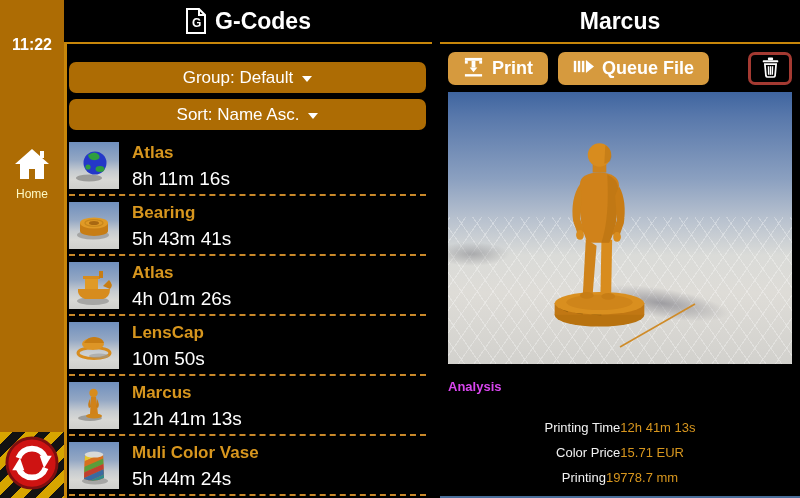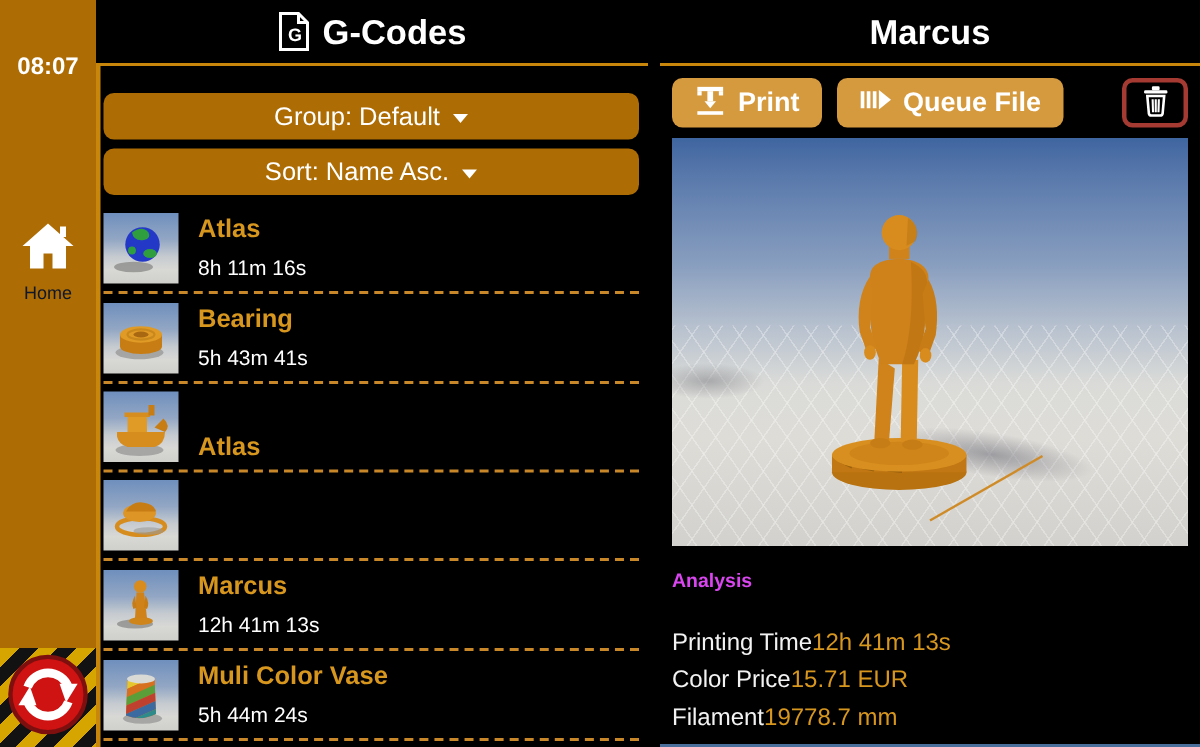--- a/index.html
+++ b/index.html
@@ -5,21 +5,21 @@
   * { margin:0; padding:0; box-sizing:border-box; }
   html,body { width:800px; height:498px; background:#000; overflow:hidden;
               font-family:"Liberation Sans", sans-serif; }
   #app { position:relative; width:800px; height:498px; background:#000; }
 
   
   #sidebar { position:absolute; left:0; top:0; width:64px; height:498px; background:#ad6c04; }
   .time { margin-top:36px; text-align:center; color:#fff; font-size:16px; font-weight:bold; }
   .home-nav { position:absolute; top:148px; left:0; width:64px; text-align:center; cursor:pointer; }
   .home-nav svg { width:36px; height:32px; }
-  .home-label { color:#0f172a; font-size:12px; margin-top:3px; }
+  .home-label { color:#fef9c3; font-size:12px; margin-top:3px; }
   .estop-area { position:absolute; bottom:0; left:0; width:64px; height:66px;
     background:repeating-linear-gradient(135deg,#d7a500 0 9px,#121212 9px 18px);
     display:flex; align-items:center; justify-content:center; }
   .estop-area svg { width:54px; height:54px; cursor:pointer; }
 
   
   .panel-header { position:absolute; top:0; height:42px; display:flex; align-items:center;
     justify-content:center; gap:8px; color:#fff; font-size:23px; font-weight:bold; }
   #gcodes-header { left:64px; width:368px; }
   #details-header { left:440px; width:360px; }
@@ -40,21 +40,21 @@
 
   
   #file-list { margin-top:0; }
   .file-item { display:flex; align-items:flex-end; gap:13px; padding:5px 0;
     border-bottom:2px dashed #c8882a; cursor:pointer; }
   .thumb { width:50px; height:47px; flex:0 0 50px; position:relative; overflow:hidden;
     background:linear-gradient(180deg,#6f8fbd 0%,#93a7c4 38%,#c6cbd0 62%,#d8d8d5 80%,#cfcfcc 100%); }
   .thumb svg { position:absolute; inset:0; width:100%; height:100%; }
   .file-texts { padding-top:1px; }
   .file-name { color:#d7961e; font-size:17px; font-weight:bold; line-height:21px; }
-  .file-duration { color:#fff; font-size:14px; line-height:21px; margin-top:5px; }
+  .file-duration { color:#fff; font-size:19px; line-height:21px; margin-top:5px; }
 
   
   .actions { display:flex; align-items:center; gap:10px; margin-top:8px; }
   .act-btn { height:33px; background:#d69a3e; border:none; border-radius:7px; color:#fff;
     font-size:18px; font-weight:bold; font-family:inherit; display:flex; align-items:center;
     gap:8px; padding:0 15px; cursor:pointer; }
   .act-btn svg { width:21px; height:21px; }
   .spacer { flex:1; }
   .del-btn { width:44px; height:33px; background:transparent; border:3px solid #a43a32;
     border-radius:7px; display:flex; align-items:center; justify-content:center; cursor:pointer; }
@@ -69,33 +69,33 @@
   .statue-shadow { position:absolute; left:42%; top:72%; width:40%; height:11%;
     background:radial-gradient(ellipse at center, rgba(95,95,108,.5) 0%, rgba(95,95,108,0) 70%);
     transform:rotate(9deg); }
   .side-smudge { position:absolute; left:-4%; top:55%; width:22%; height:9%;
     background:radial-gradient(ellipse at center, rgba(110,110,118,.45) 0%, rgba(110,110,118,0) 70%); }
   .statue-svg { position:absolute; left:27%; top:14%; width:34%; height:73%; }
   .axis-svg { position:absolute; inset:0; width:100%; height:100%; }
 
   .analysis-heading { margin-top:15px; color:#d946ef; font-size:13px; font-weight:bold; }
   .analysis-rows { margin-top:26px; }
-  .analysis-row { display:flex; justify-content:flex-start; align-items:baseline; height:25px;
-    font-size:16px; }
+  .analysis-row { display:flex; justify-content:center; align-items:baseline; height:25px;
+    font-size:13px; }
   .analysis-label { color:#f2f2f2; }
   .analysis-value { color:#d7961e; }
   .bottom-edge { position:absolute; left:0; right:0; bottom:0; height:2px; background:#4a6f9b; }
 </style>
 </head>
 <body>
 
 <div id="app">
 
   <div id="sidebar">
-    <div class="time">08:07</div>
+    <div class="time">11:22</div>
     <div class="home-nav">
       <span>
         <svg viewBox="0 0 36 32">
           <path d="M18,1 L35,16 L30,16 L30,31 L21,31 L21,21 L15,21 L15,31 L6,31 L6,16 L1,16 Z" fill="#fff"></path>
           <rect x="26" y="3" width="4" height="7" fill="#fff"></rect>
         </svg>
       </span>
       <div class="home-label">Home</div>
     </div>
     <div class="estop-area">
@@ -172,32 +172,37 @@
               <ellipse cx="24" cy="39" rx="16" ry="4" fill="#9a9a98" opacity=".8"></ellipse>
               <path d="M9,27 L41,27 Q41,35 34,37 L16,37 Q10,35 9,30 Z" fill="#d78c1e"></path>
               <path d="M41,27 Q45,23 40,18 L34,24 Z" fill="#c77d14"></path>
               <rect x="16" y="16" width="13" height="11" fill="#e09a26"></rect>
               <rect x="14" y="14" width="17" height="3" fill="#d78c1e"></rect>
               <rect x="30" y="9" width="4" height="7" fill="#c77d14"></rect>
             </svg>
           </div>
         <div class="file-texts">
           <div class="file-name">Atlas</div>
+          <div class="file-duration">4h 01m 26s</div>
         </div>
       </div>
 
       <div class="file-item">
         <div class="thumb">
             <svg viewBox="0 0 50 47">
               <ellipse cx="25" cy="31" rx="16" ry="5.5" fill="none" stroke="#d78c1e" stroke-width="3"></ellipse>
               <ellipse cx="24" cy="22" rx="11" ry="6" fill="#dd9526"></ellipse>
               <path d="M15,21 q4,-7 11,-6 q8,1 9,6 Z" fill="#c77d14"></path>
               <ellipse cx="30" cy="34" rx="10" ry="2.5" fill="#9a9a98" opacity=".6"></ellipse>
             </svg>
           </div>
+        <div class="file-texts">
+          <div class="file-name">LensCap</div>
+          <div class="file-duration">10m 50s</div>
+        </div>
       </div>
 
       <div class="file-item">
         <div class="thumb">
             <svg viewBox="0 0 50 47">
               <ellipse cx="21" cy="36" rx="12" ry="3" fill="#8d8d8b" opacity=".8"></ellipse>
               <ellipse cx="25" cy="34" rx="8" ry="2.6" fill="#cf851a"></ellipse>
               <path d="M22,15 L21,32 L29,32 L27,15 Z" fill="#d0821a"></path>
               <path d="M21,17 q-3,5 -1,9 l2,-1 Z" fill="#c87c15"></path>
               <path d="M28,17 q3,5 1,9 l-2,-1 Z" fill="#c87c15"></path>
@@ -335,19 +340,19 @@
     <div class="analysis-rows">
       <div class="analysis-row">
         <span class="analysis-label">Printing Time</span>
         <span class="analysis-value">12h 41m 13s</span>
       </div>
       <div class="analysis-row">
         <span class="analysis-label">Color Price</span>
         <span class="analysis-value">15.71 EUR</span>
       </div>
       <div class="analysis-row">
-        <span class="analysis-label">Filament</span>
+        <span class="analysis-label">Printing</span>
         <span class="analysis-value">19778.7 mm</span>
       </div>
     </div>
     <div class="bottom-edge"></div>
   </div>
 </div>
 
 </body></html>

